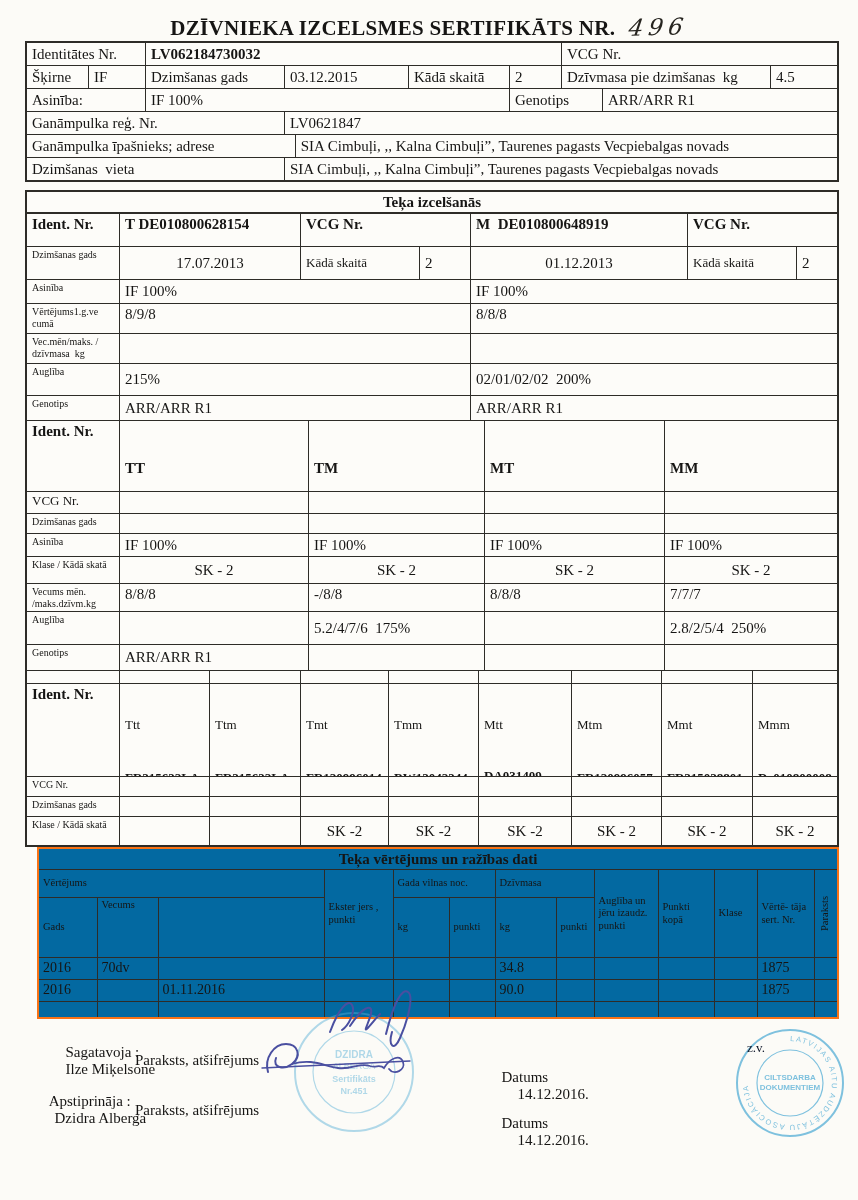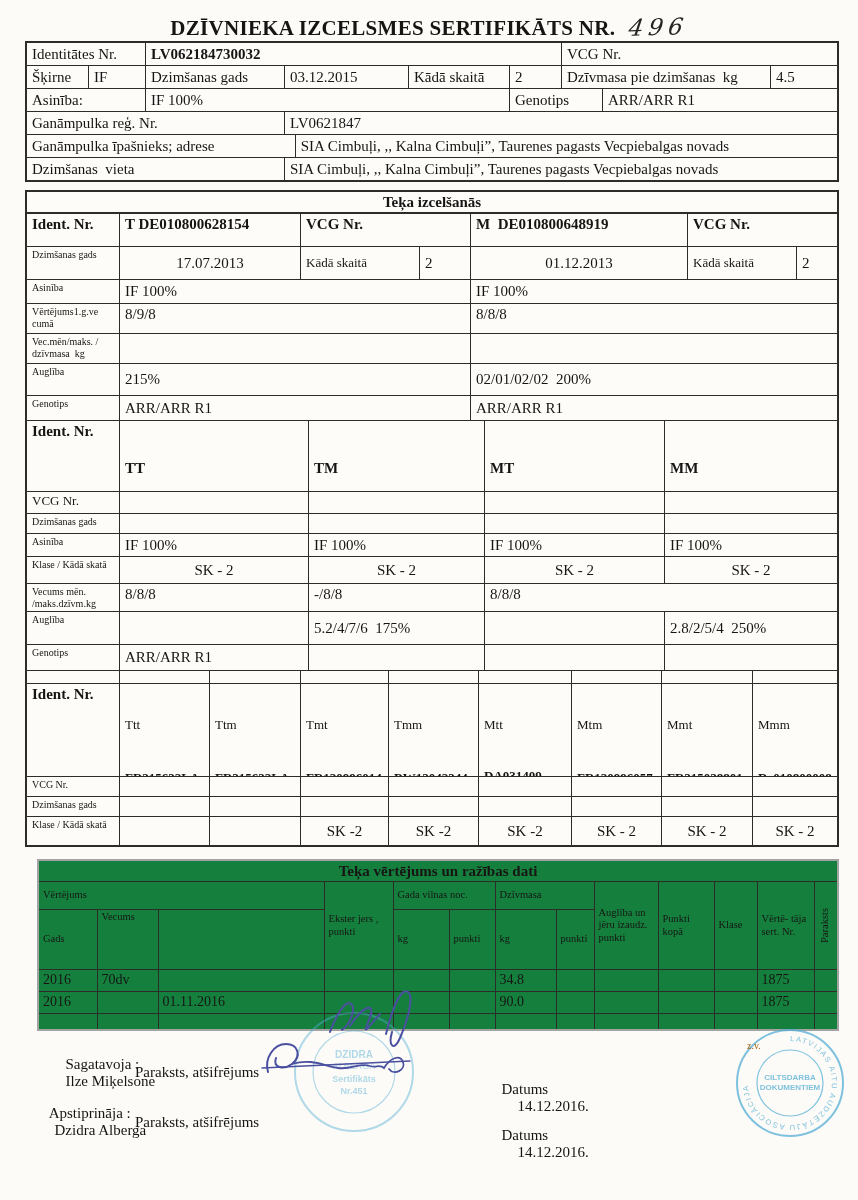--- a/index.html
+++ b/index.html
@@ -18,36 +18,36 @@
   .sm{font-size:10px;line-height:1.15;padding-top:2px;}
   .f13{font-size:13px;}
   .b{font-weight:bold;}
   .vc{display:flex;align-items:center;}
   .hc{text-align:center;justify-content:center;}
   .blk{display:block;}
   .idwrap{word-break:break-all;}
   .t1{}
   .t2{margin-top:8px;}
   
-  #evaltbl{border-collapse:collapse;border:2px solid #a3a3a3;table-layout:fixed;margin-left:37px;margin-top:12px;
-           font-size:10.5px;line-height:1.2;background:#15803d;}
+  #evaltbl{border-collapse:collapse;border:2px solid #f97316;table-layout:fixed;margin-left:37px;margin-top:0;
+           font-size:10.5px;line-height:1.2;background:#0369a1;}
   #evaltbl td,#evaltbl th{border:1px solid #2e2c28;padding:1px 4px;font-weight:normal;vertical-align:middle;overflow:hidden;white-space:pre-wrap;}
   #evaltbl .ttl{font-size:15px;font-weight:bold;text-align:center;height:18px;}
   #evaltbl th{text-align:left;}
   #evaltbl .lft{text-align:left;}
   #evaltbl .dat{font-size:14px;text-align:left;}
   .vert{writing-mode:vertical-rl;transform:rotate(180deg);margin:0 auto;display:block;}
   .brkall{word-break:break-all;}
   
   .footer{position:relative;height:196px;margin-left:27px;margin-top:6px;font-size:15px;}
   .fline{position:absolute;white-space:pre;}
   
   .stamp{position:absolute;z-index:1;}
   .sig{position:absolute;z-index:2;}
-  .zv{position:absolute;left:747px;top:1040px;font-size:10px;z-index:3;color:#a16207;}
+  .zv{position:absolute;left:747px;top:1040px;font-size:13px;z-index:3;color:#0f172a;}
 </style>
 </head>
 <body>
 
 <div class="page">
 
   <div class="doc-title">
     <span>DZĪVNIEKA IZCELSMES SERTIFIKĀTS NR.</span>
     <span class="hand-number">496</span>
   </div>
@@ -180,20 +180,21 @@
       <div class="cell vc hc" style="width:189px">SK - 2</div>
       <div class="cell vc hc" style="width:176px">SK - 2</div>
       <div class="cell vc hc" style="width:180px">SK - 2</div>
       <div class="cell vc hc" style="width:172px">SK - 2</div>
     </div>
     <div class="row" style="height:27px">
       <div class="cell sm" style="width:93px">Vecums mēn. /maks.dzīvm.kg</div>
       <div class="cell" style="width:189px">8/8/8</div>
       <div class="cell" style="width:176px">-/8/8</div>
       <div class="cell" style="width:180px">8/8/8</div>
+      <div class="cell" style="width:172px">7/7/7</div>
     </div>
     <div class="row" style="height:32px">
       <div class="cell sm" style="width:93px">Auglība</div>
       <div class="cell vc" style="width:189px"></div>
       <div class="cell vc" style="width:176px">5.2/4/7/6  175%</div>
       <div class="cell vc" style="width:180px"></div>
       <div class="cell vc" style="width:172px">2.8/2/5/4  250%</div>
     </div>
     <div class="row" style="height:25px">
       <div class="cell sm" style="width:93px">Genotips</div>

